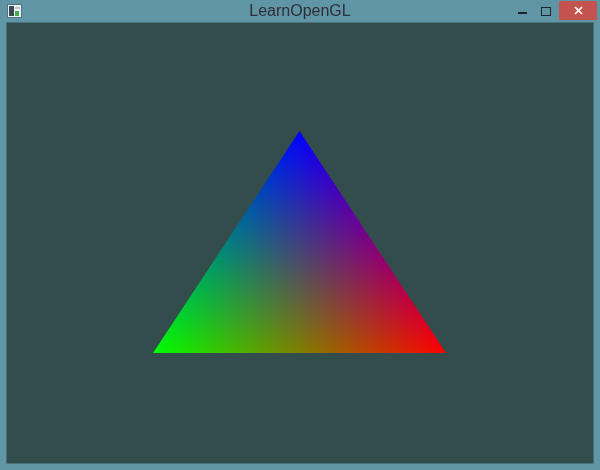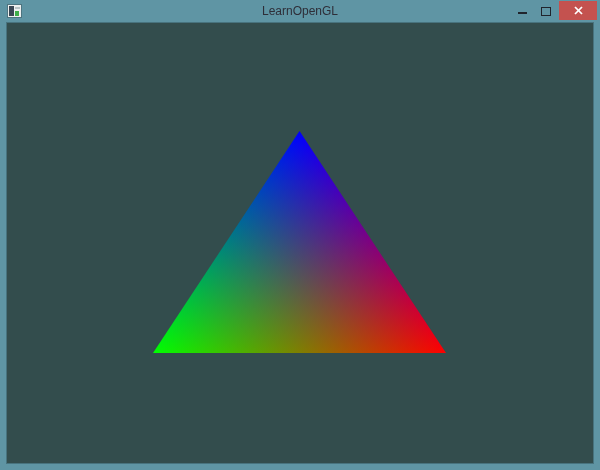--- a/index.html
+++ b/index.html
@@ -17,21 +17,21 @@
   }
   *{margin:0;padding:0;box-sizing:border-box;}
   html,body{width:600px;height:470px;overflow:hidden;background:#fff;
     font-family:"Liberation Sans", sans-serif;}
   .window{position:relative;width:600px;height:470px;background:var(--border);}
 
   
   .titlebar{position:absolute;left:0;top:0;width:600px;height:23px;
     background:var(--titlebar_bg);}
   .title{position:absolute;left:0;top:0;width:100%;height:37px;
-    line-height:22px;text-align:center;font-size:12px;color:var(--title_text);}
+    line-height:22px;text-align:center;font-size:16px;color:var(--title_text);}
   .app-icon{position:absolute;left:8px;top:5px;width:13px;height:12px;
     background:#eef0ef;box-shadow:0 0 0 1px rgba(55,75,85,.45);}
   .app-icon .ico-left{position:absolute;left:1px;top:1px;width:5px;height:10px;background:#3a4754;}
   .app-icon .ico-green{position:absolute;left:7px;top:6px;width:4px;height:5px;background:#3fae49;}
   .app-icon .ico-line{position:absolute;left:7px;top:2px;width:5px;height:2px;background:#b9c4c6;}
 
   
   .btn{position:absolute;top:0;height:21px;width:24px;cursor:default;}
   .btn-min{left:510px;}
   .btn-max{left:534px;}

